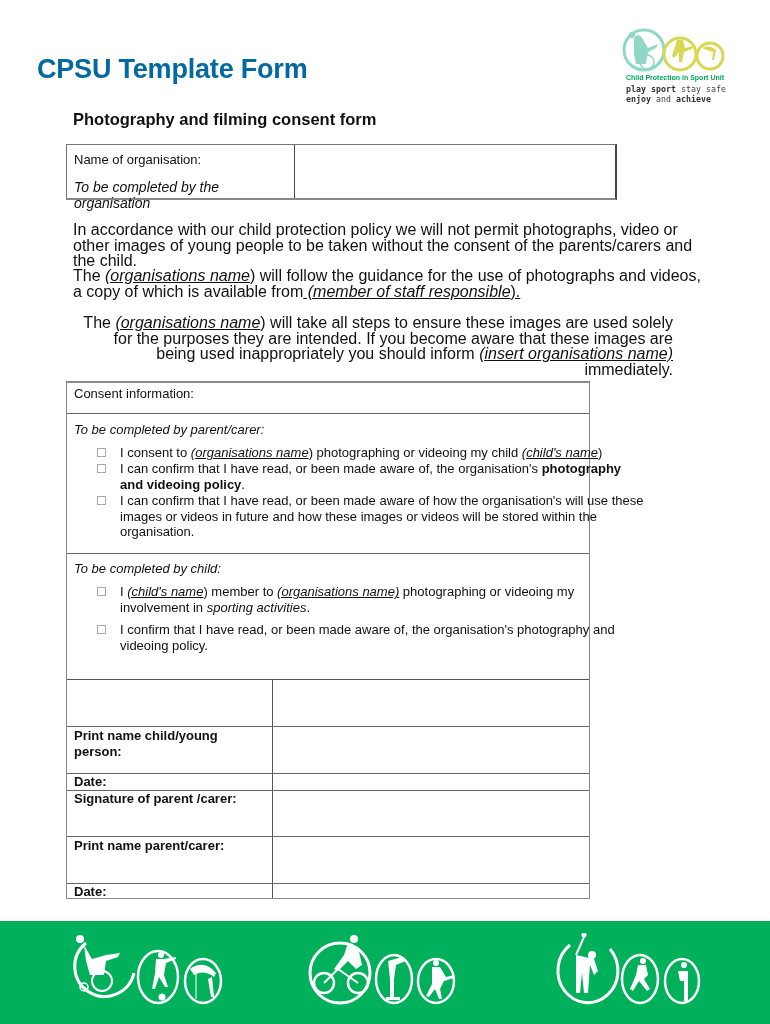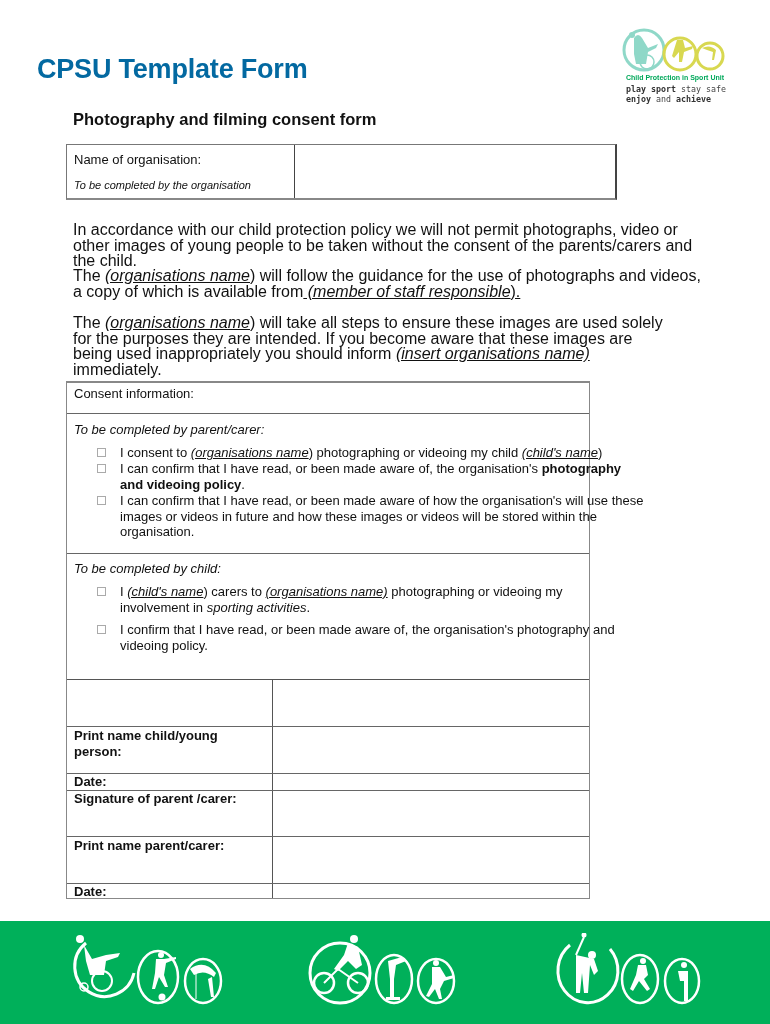--- a/index.html
+++ b/index.html
@@ -13,21 +13,21 @@
   #logo { left:622px; top:26px; width:118px; height:84px; }
   .logo-line1 { position:absolute; left:4px; top:48px; font-size:7px; font-weight:bold; color:#00a85a; white-space:nowrap; }
   .logo-line2, .logo-line3 { position:absolute; left:4px; font-family:"DejaVu Sans Mono", monospace; font-size:8.3px; color:#444; white-space:nowrap; }
   .logo-line2 { top:58px; } .logo-line3 { top:68px; }
   .logo-line2 b, .logo-line3 b { color:#333; }
 
   
   #org-table { left:66px; top:144px; width:551px; height:56px; border:1px solid #777; border-right:2px solid #444; border-bottom:2px solid #888; box-sizing:border-box; }
   #org-table .lcell { position:absolute; left:0; top:0; width:227px; height:100%; border-right:1px solid #444;text-decoration:underline; }
   .t-label { position:absolute; left:7px; top:7px; font-size:13px; }
-  .t-note { position:absolute; left:7px; top:34px; font-size:11px; font-style:italic; }
+  .t-note { position:absolute; left:7px; top:34px; font-size:14px; font-style:italic; }
 
   
   .para { left:73px; width:640px; font-size:16px; line-height:15.6px; }
   .ph { font-style:italic; text-decoration:underline; }
 
   
   #consent-table { left:66px; top:381px; width:524px; height:518px; border:1px solid #888; border-top:2px solid #888; box-sizing:border-box; }
   .hline { position:absolute; left:0; right:0; height:0; border-top:1px solid #666; }
   .vline { position:absolute; top:297px; bottom:0; left:205px; width:0; border-left:1px solid #555; }
   .c-head { position:absolute; left:7px; font-size:13px; }
@@ -70,21 +70,21 @@
     <div class="t-label">Name of organisation:</div>
     <div class="t-note">To be completed by the organisation</div>
   </div>
   <div class="abs" style="left:228px;top:0;right:0;bottom:0;"></div>
 </div>
 
 <div class="abs para" style="top:222px;">In accordance with our child protection policy we will not permit photographs, video or other images of young people to be taken without the consent of the parents/carers and the child.</div>
 
 <div class="abs para" style="top:268px;"><span>The </span><span class="ph">(organisations name</span><span>) will follow the guidance for the use of photographs and videos, a copy of which is available from</span><span class="ph"> (member of staff responsible</span><span style="text-decoration:underline">).</span></div>
 
-<div class="abs para" style="top:315px;width:600px;"><span>The </span><span class="ph">(organisations name</span><span>) will take all steps to ensure these images are used solely for the purposes they are intended. If you become aware that these images are being used inappropriately you should inform </span><span class="ph">(insert organisations name) </span><span>immediately.</span></div>
+<div class="abs para" style="top:315px;width:600px;text-align:right;"><span>The </span><span class="ph">(organisations name</span><span>) will take all steps to ensure these images are used solely for the purposes they are intended. If you become aware that these images are being used inappropriately you should inform </span><span class="ph">(insert organisations name) </span><span>immediately.</span></div>
 
 <div id="consent-table" class="abs">
   <div class="c-head" style="top:3px;">Consent information:</div>
   <div class="hline" style="top:30px;"></div>
 
   <div class="c-ital" style="top:39px;">To be completed by parent/carer:</div>
 
   <div class="cb-item" style="top:62px;">
     <span class="cb"></span>
     <span class="cb-text"><span>I consent to </span><span class="ph">(organisations name</span><span>) photographing or videoing my child </span><span class="ph">(child's name</span><span>)</span></span>
@@ -97,21 +97,21 @@
     <span class="cb"></span>
     <span class="cb-text">I can confirm that I have read, or been made aware of how the organisation's will use these images or videos in future and how these images or videos will be stored within the organisation.</span>
   </div>
 
   <div class="hline" style="top:170px;"></div>
 
   <div class="c-ital" style="top:178px;">To be completed by child:</div>
 
   <div class="cb-item" style="top:201px;">
     <span class="cb"></span>
-    <span class="cb-text" style="right:40px;"><span>I </span><span class="ph">(child's name</span><span>) carers to </span><span class="ph">(organisations name)</span><span> photographing or videoing my involvement in </span><i>sporting activities</i><span>.</span></span>
+    <span class="cb-text" style="right:40px;"><span>I </span><span class="ph">(child's name</span><span>) member to </span><span class="ph">(organisations name)</span><span> photographing or videoing my involvement in </span><i>sporting activities</i><span>.</span></span>
   </div>
   <div class="cb-item" style="top:239px;">
     <span class="cb"></span>
     <span class="cb-text" style="right:40px;">I confirm that I have read, or been made aware of, the organisation's photography and videoing policy.</span>
   </div>
 
   <div class="hline" style="top:296px;border-top-color:#555;"></div>
   <div class="vline"></div>
 
   <div class="sig-field" style="top:297px;height:46px;"></div>

